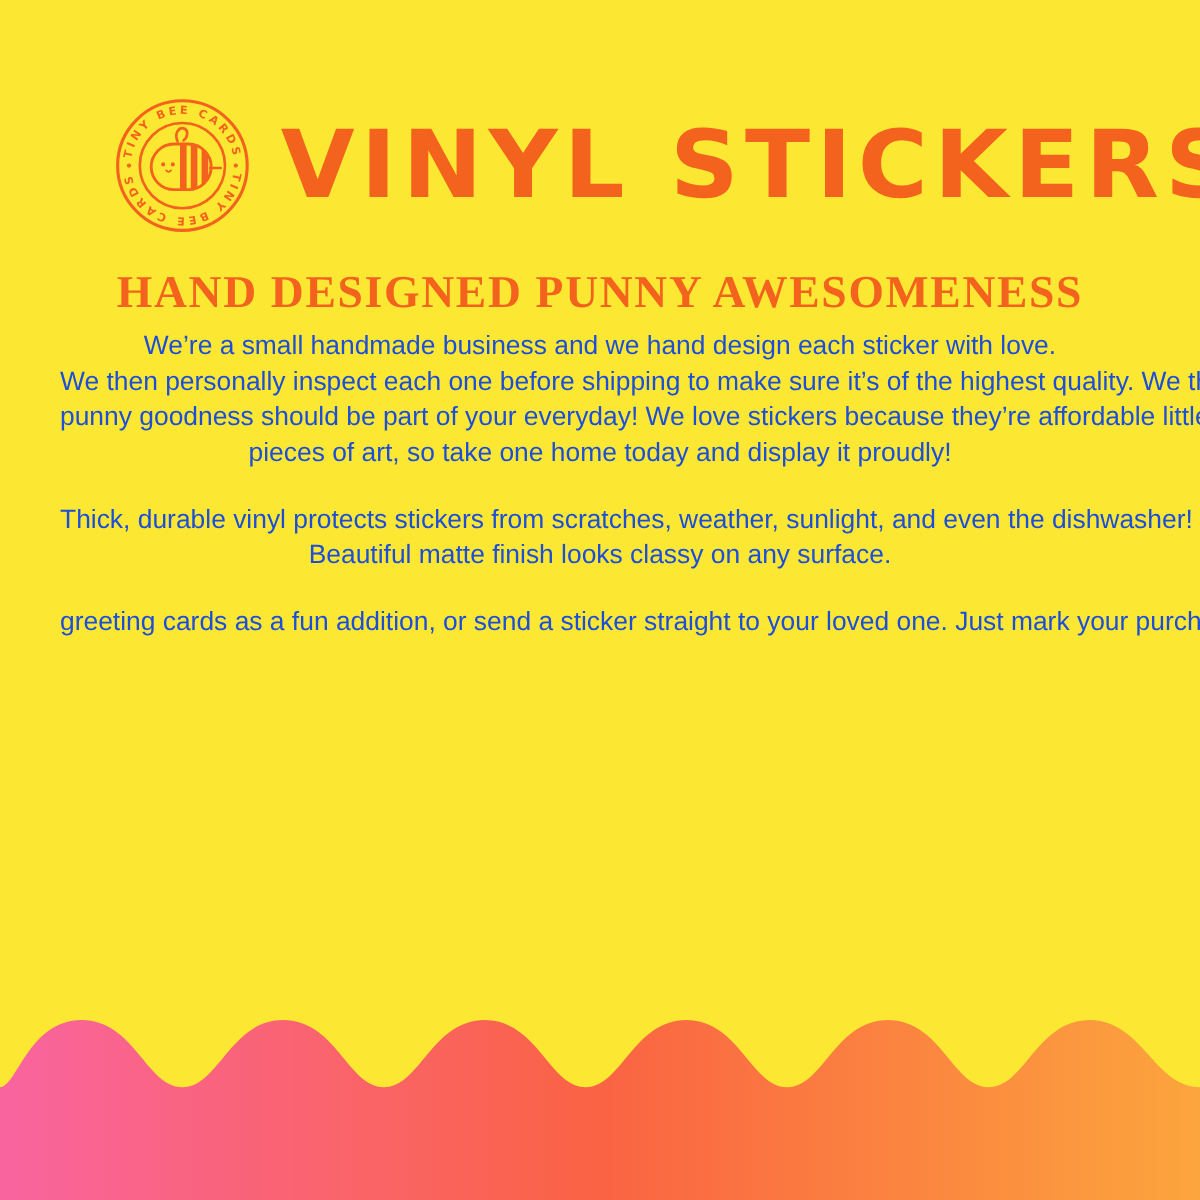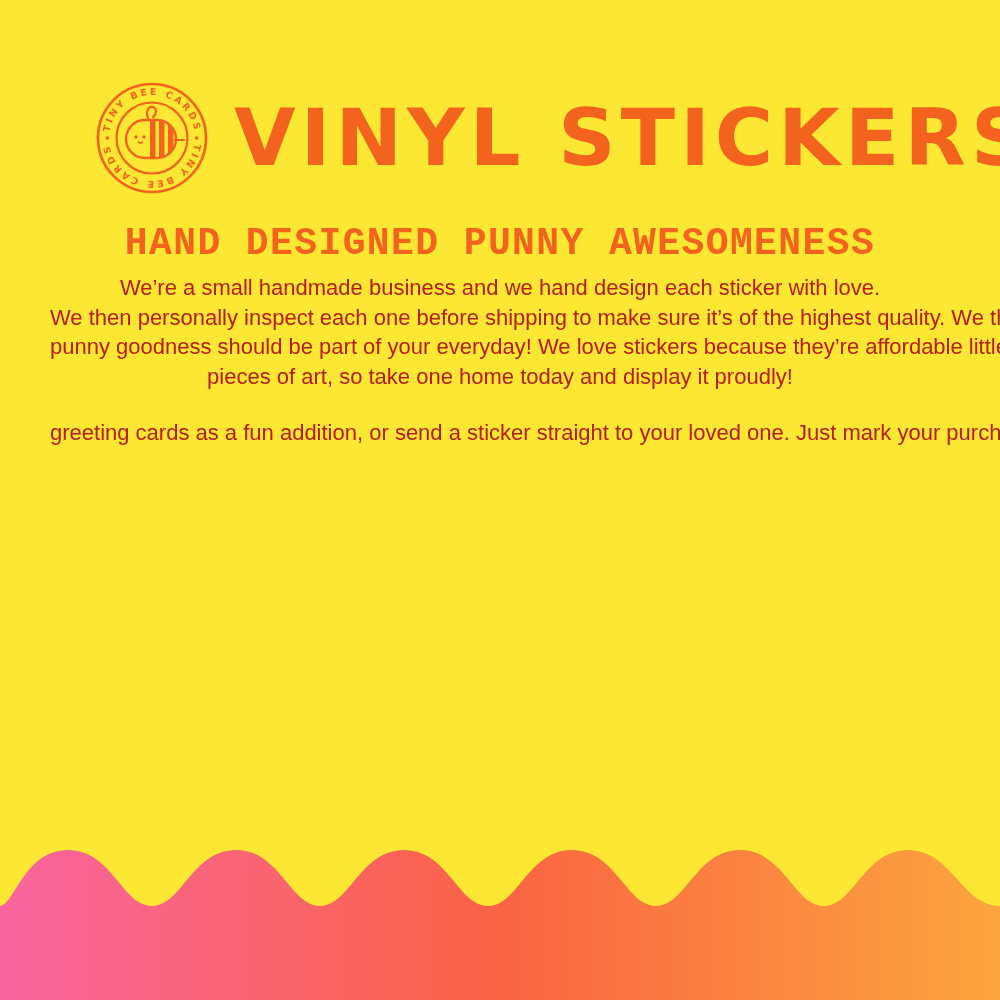--- a/index.html
+++ b/index.html
@@ -71,31 +71,31 @@
   }
 
   .section {
     width: 1000px;
     text-align: center;
     margin-bottom: 26px;
   }
 
   .section-heading {
     color: #F4631E;
-    font-family: Liberation Mono, monospace;
+    font-family: Liberation Serif, serif;
     font-weight: bold;
     font-size: 38px;
     line-height: 1.18;
     letter-spacing: 1.4px;
     margin: 0 0 6px 0;
     white-space: nowrap;
   }
 
   .section-body {
-    color: #b91c1c;
+    color: #1d4ed8;
     font-family: "Liberation Sans", sans-serif;
     font-size: 22px;
     line-height: 1.35;
     margin: 0 auto;
     width: 900px;
   }
   .section-body .line {
     display: block;
     white-space: nowrap;
   }
@@ -171,20 +171,24 @@
       <div class="section-heading">HAND DESIGNED PUNNY AWESOMENESS</div>
       <div class="section-body">
         <span class="line">We’re a small handmade business and we hand design each sticker with love.</span>
         <span class="line">We then personally inspect each one before shipping to make sure it’s of the highest quality. We think</span>
         <span class="line">punny goodness should be part of your everyday! We love stickers because they’re affordable little</span>
         <span class="line">pieces of art, so take one home today and display it proudly!</span>
       </div>
     </div>
 
     <div class="section">
+      <div class="section-body">
+        <span class="line">Thick, durable vinyl protects stickers from scratches, weather, sunlight, and even the dishwasher!</span>
+        <span class="line">Beautiful matte finish looks classy on any surface.</span>
+      </div>
     </div>
 
     <div class="section">
       <div class="section-body">
         <span class="line">greeting cards as a fun addition, or send a sticker straight to your loved one. Just mark your purchase</span>
       </div>
     </div>
 
 
   </div>

